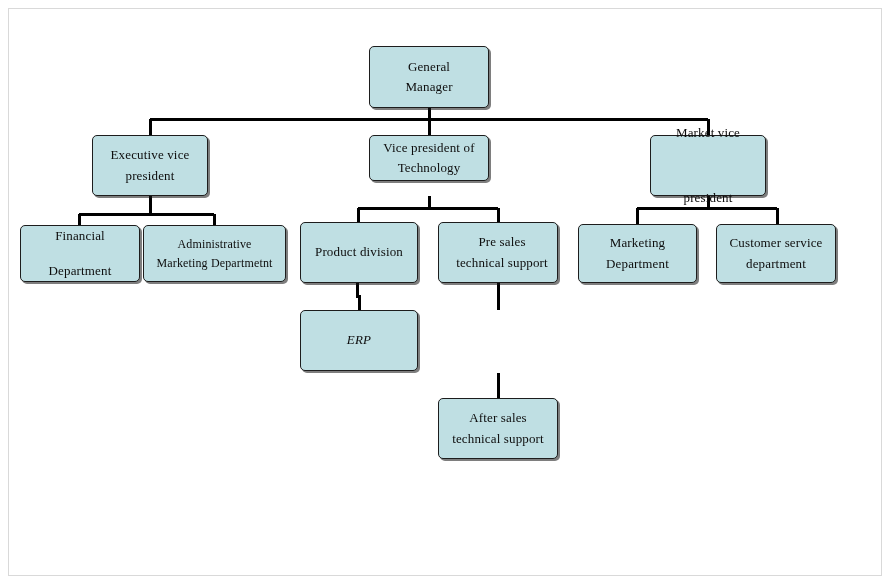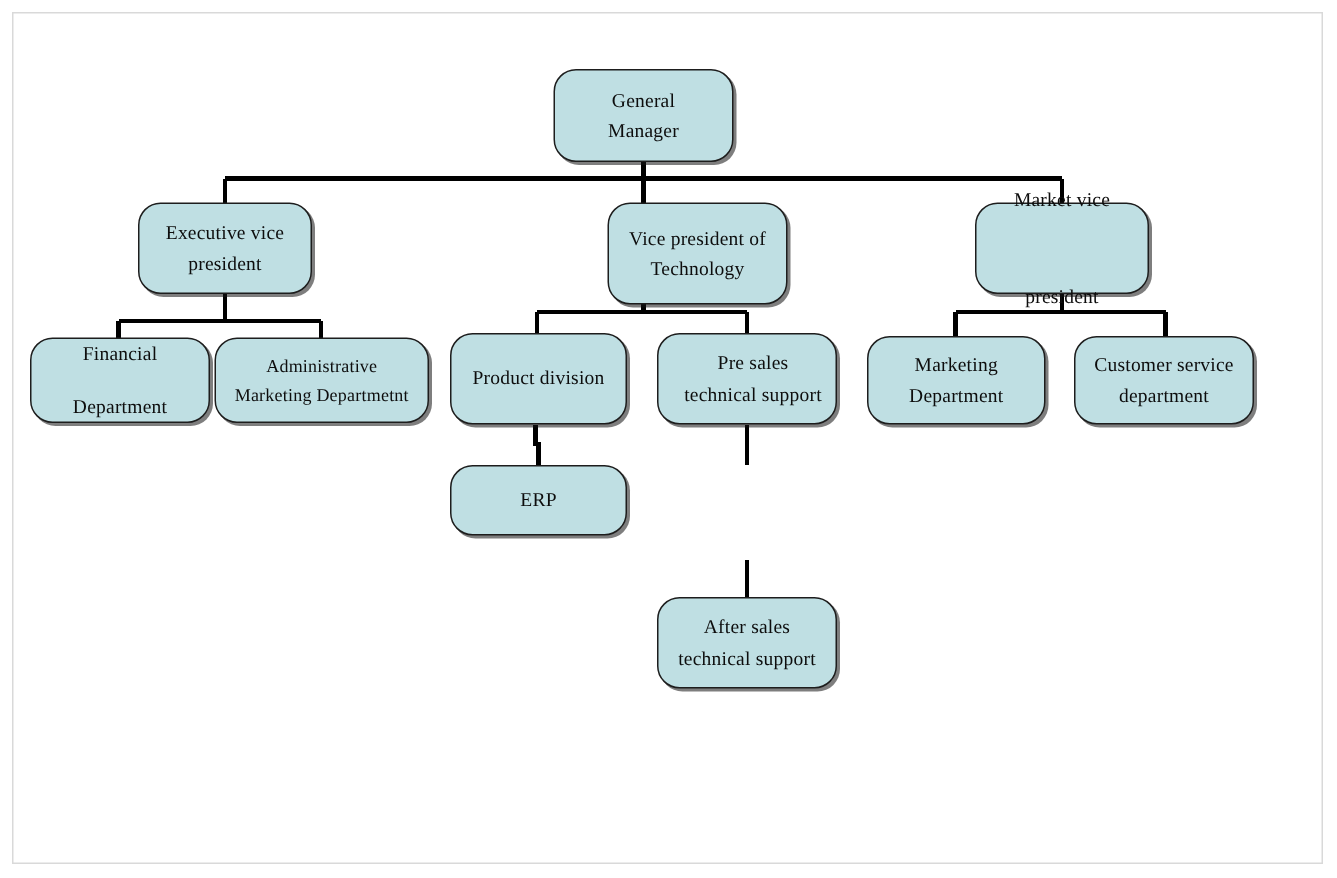--- a/index.html
+++ b/index.html
@@ -32,21 +32,21 @@
     left: 0;
     top: 0;
     width: 891px;
     height: 585px;
   }
   .node {
     position: absolute;
     box-sizing: border-box;
     background: #bfdfe3;
     border: 1px solid #1d1d1d;
-    border-radius: 15px;
+    border-radius: 5px;
     display: flex;
     flex-direction: column;
     align-items: center;
     justify-content: center;
     text-align: center;
     color: #0d0d0d;
     font-size: 13px;
     line-height: 1.55;
     box-shadow: 2px 2px 0 rgba(20,20,20,0.55);
     z-index: 3;
@@ -102,21 +102,21 @@
   <div class="node" style="left:369px; top:46px; width:120px; height:62px;">
     <span class="ln">General</span>
     <span class="ln">Manager</span>
   </div>
 
   <div class="node" style="left:92px; top:135px; width:116px; height:61px;">
     <span class="ln">Executive vice</span>
     <span class="ln">president</span>
   </div>
 
-  <div class="node" style="left:369px; top:135px; width:120px; height:68px;margin-left:36px;">
+  <div class="node" style="left:369px; top:135px; width:120px; height:46px;">
     <span class="ln">Vice president of</span>
     <span class="ln">Technology</span>
   </div>
 
   <div class="node" style="left:650px; top:135px; width:116px; height:61px;gap:44px;">
     <span class="ln">Market vice</span>
     <span class="ln">president</span>
   </div>
 
   <div class="node" style="left:20px; top:225px; width:120px; height:57px;gap:15px;">
@@ -141,21 +141,21 @@
   <div class="node" style="left:578px; top:224px; width:119px; height:59px;">
     <span class="ln">Marketing</span>
     <span class="ln">Department</span>
   </div>
 
   <div class="node" style="left:716px; top:224px; width:120px; height:59px;">
     <span class="ln">Customer service</span>
     <span class="ln">department</span>
   </div>
 
-  <div class="node" style="left:300px; top:310px; width:118px; height:47px;">
+  <div class="node" style="left:300px; top:310px; width:118px; height:61px;font-style:italic;">
     <span class="ln">ERP</span>
   </div>
 
 
   <div class="node" style="left:438px; top:398px; width:120px; height:61px;font-family:Liberation Serif, serif;">
     <span class="ln">After sales</span>
     <span class="ln">technical support</span>
   </div>
 
 </div>

